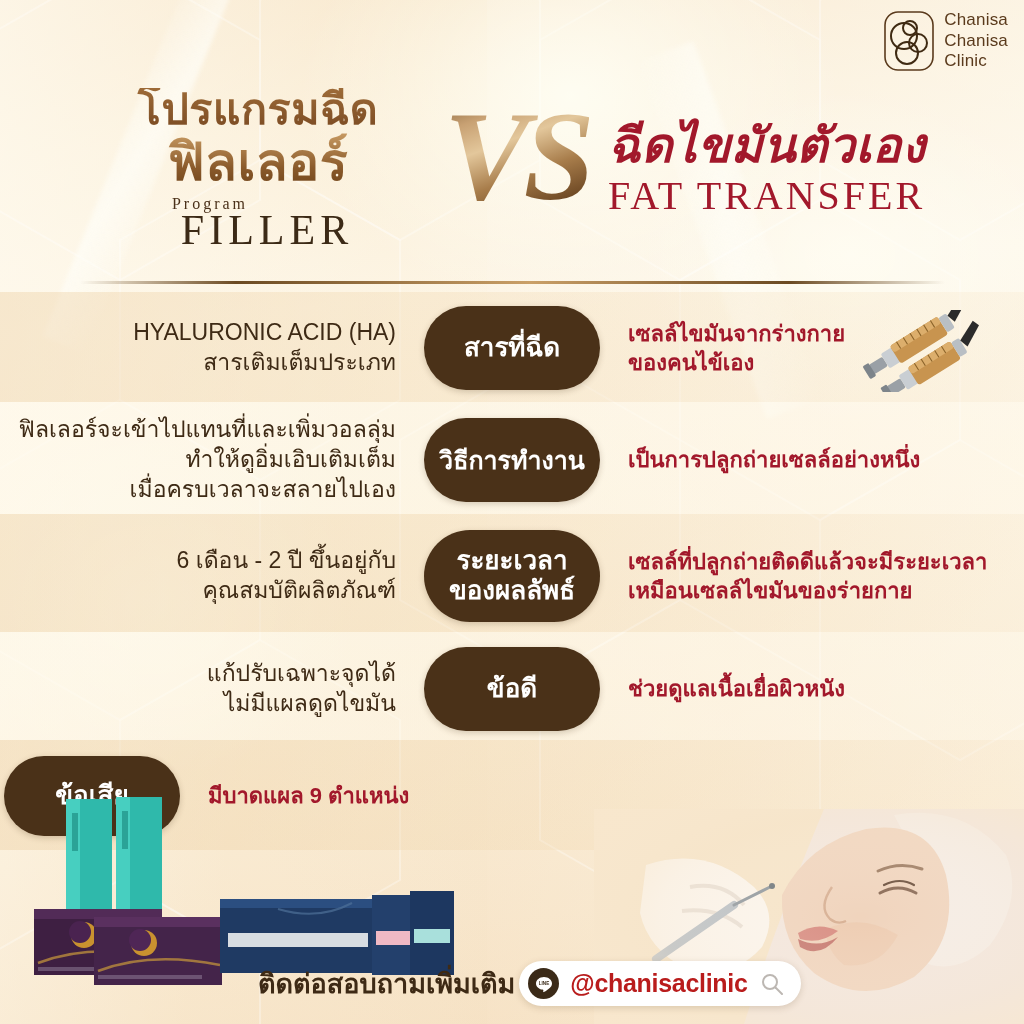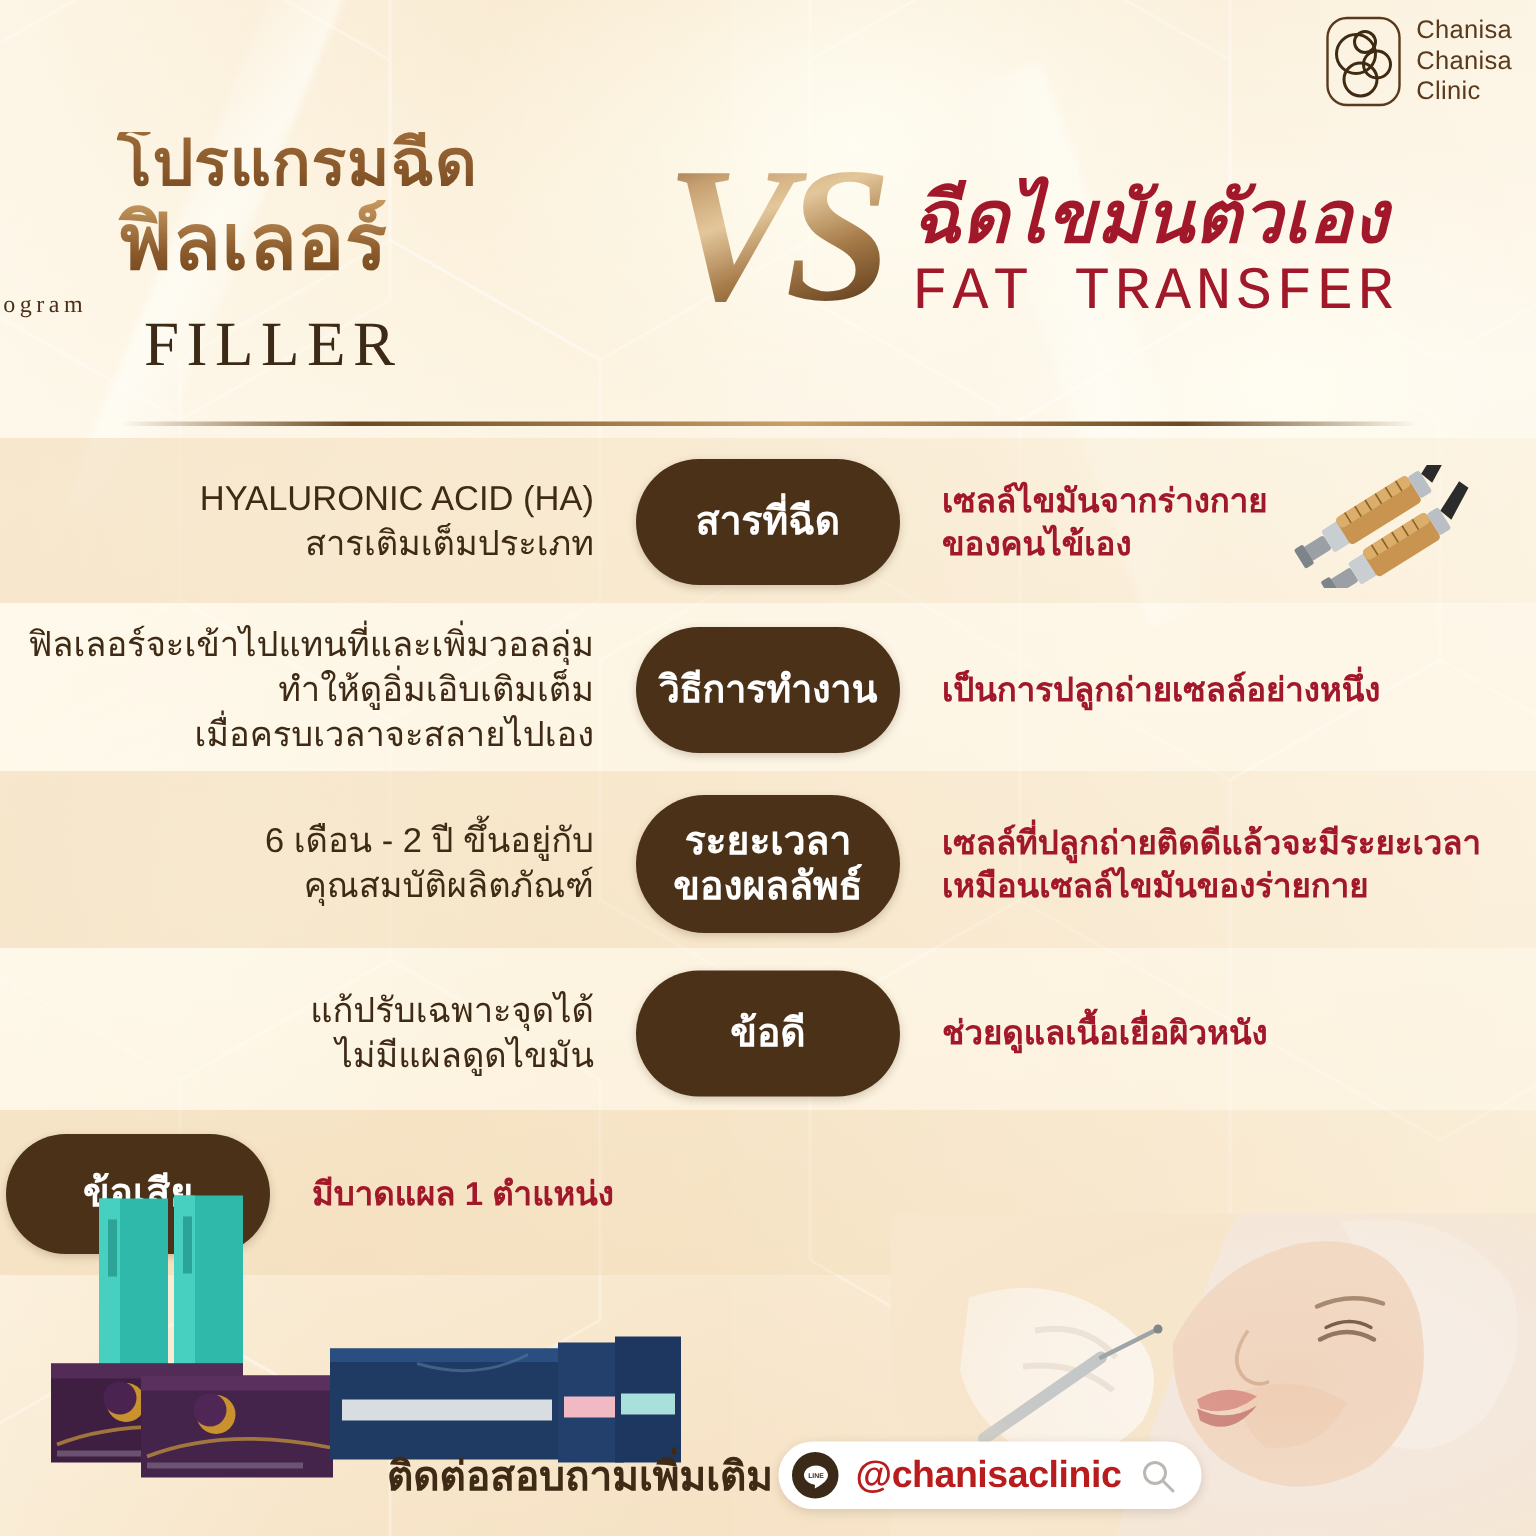--- a/index.html
+++ b/index.html
@@ -50,21 +50,21 @@
     position:absolute;right:16px;top:10px;display:flex;align-items:center;gap:9px;
   }
   .logo-mark{width:52px;height:62px;flex:none;}
   .logo-text{
     color:#5a3a1c;font-size:17px;line-height:1.22;letter-spacing:.2px;
     font-family:"Liberation Sans",sans-serif;
   }
   .logo-text div{white-space:nowrap;}
 
   
-  .head-left{position:absolute;left:78px;top:88px;width:360px;}
+  .head-left{position:absolute;left:78px;top:88px;width:360px;text-align:center;}
   .th-line1{
     font-size:43px;font-weight:bold;line-height:1;
     background:linear-gradient(180deg,#9d6b38,#7a4a22);
     -webkit-background-clip:text;background-clip:text;color:transparent;
     letter-spacing:.5px;
   }
   .th-line2{
     font-size:52px;font-weight:bold;line-height:1.12;margin-top:2px;
     background:linear-gradient(180deg,#c79a62,#8a5a2b 60%,#6d4219);
     -webkit-background-clip:text;background-clip:text;color:transparent;
@@ -84,21 +84,21 @@
     font-size:128px;line-height:1;letter-spacing:-6px;
     background:linear-gradient(160deg,#7b5a33 0%,#c8a173 22%,#e3c79b 40%,#a87d4b 62%,#6b4622 85%,#4d3115 100%);
     -webkit-background-clip:text;background-clip:text;color:transparent;
   }
   .head-right{position:absolute;left:608px;top:120px;width:400px;}
   .rt-line1{
     font-size:48px;font-weight:bold;font-style:italic;line-height:1.08;
     color:#a2182b;letter-spacing:.5px;
   }
   .rt-line2{
-    font-family:Liberation Mono, monospace;color:#a2182b;font-size:40px;
+    font-family:Liberation Serif, serif;color:#a2182b;font-size:40px;
     letter-spacing:3px;line-height:1.1;margin-top:2px;
   }
   .divider{
     position:absolute;left:80px;top:281px;width:865px;height:3px;
     background:linear-gradient(90deg,rgba(90,60,25,0),#6b4a22 18%,#caa068 52%,#6b4a22 82%,rgba(90,60,25,0));
     border-radius:3px;
   }
 
   
   .row{position:absolute;left:0;width:100%;display:flex;align-items:center;}
@@ -304,21 +304,21 @@
     <div class="cell-right">
       <div>ช่วยดูแลเนื้อเยื่อผิวหนัง</div>
     </div>
   </div>
 
   <div class="row" style="top:752px;height:88px;">
     <div class="pill-wrap">
       <div class="pill" style="width:176px;height:80px;">ข้อเสีย</div>
     </div>
     <div class="cell-right">
-      <div>มีบาดแผล 1 ตำแหน่ง</div>
+      <div>มีบาดแผล 9 ตำแหน่ง</div>
     </div>
   </div>
 
   <div class="photo">
     <svg viewBox="0 0 430 215" preserveAspectRatio="none" style="width:100%;height:100%;">
       <defs>
         <radialGradient id="fade" cx="0.62" cy="0.5" r="0.75">
           <stop offset="0%" stop-color="#ffffff" stop-opacity="0"></stop>
           <stop offset="62%" stop-color="#f8e9d2" stop-opacity="0.25"></stop>
           <stop offset="100%" stop-color="#f8e7cd" stop-opacity="0.95"></stop>

